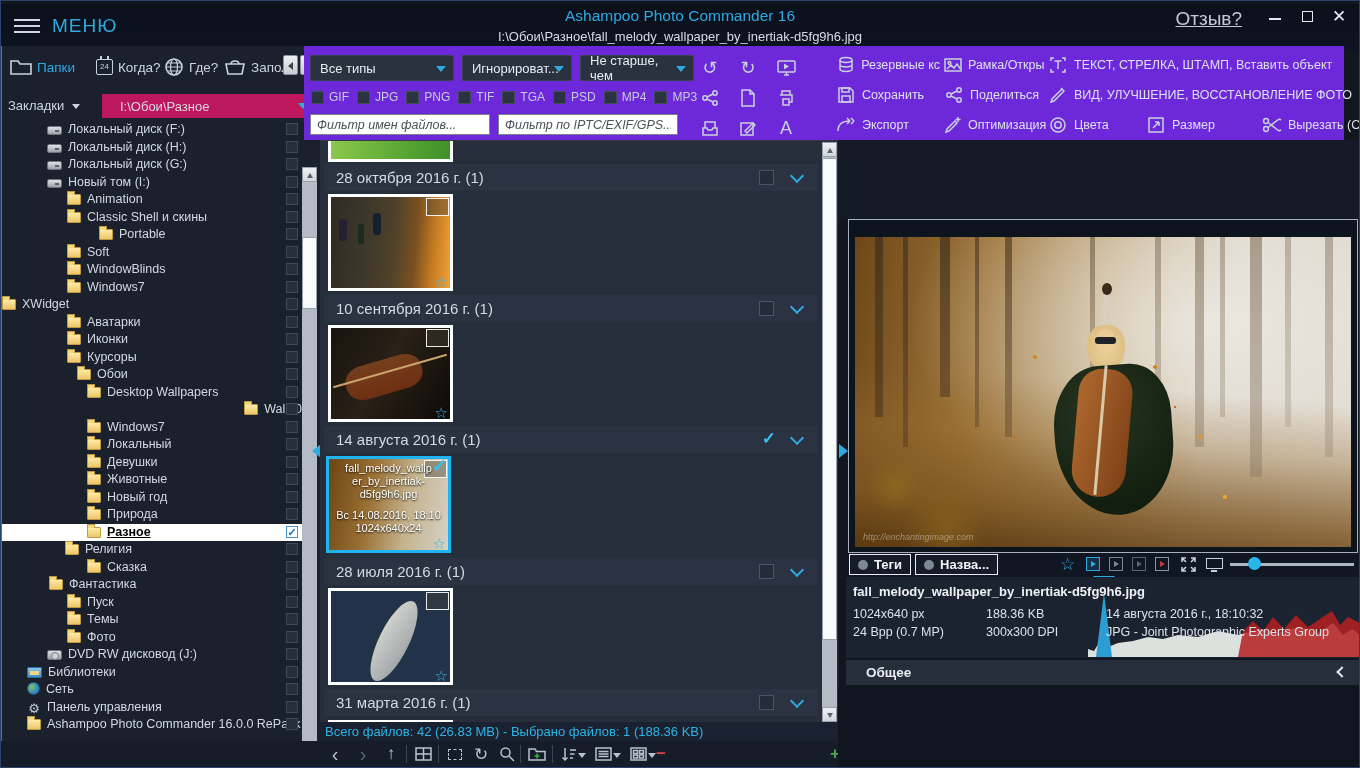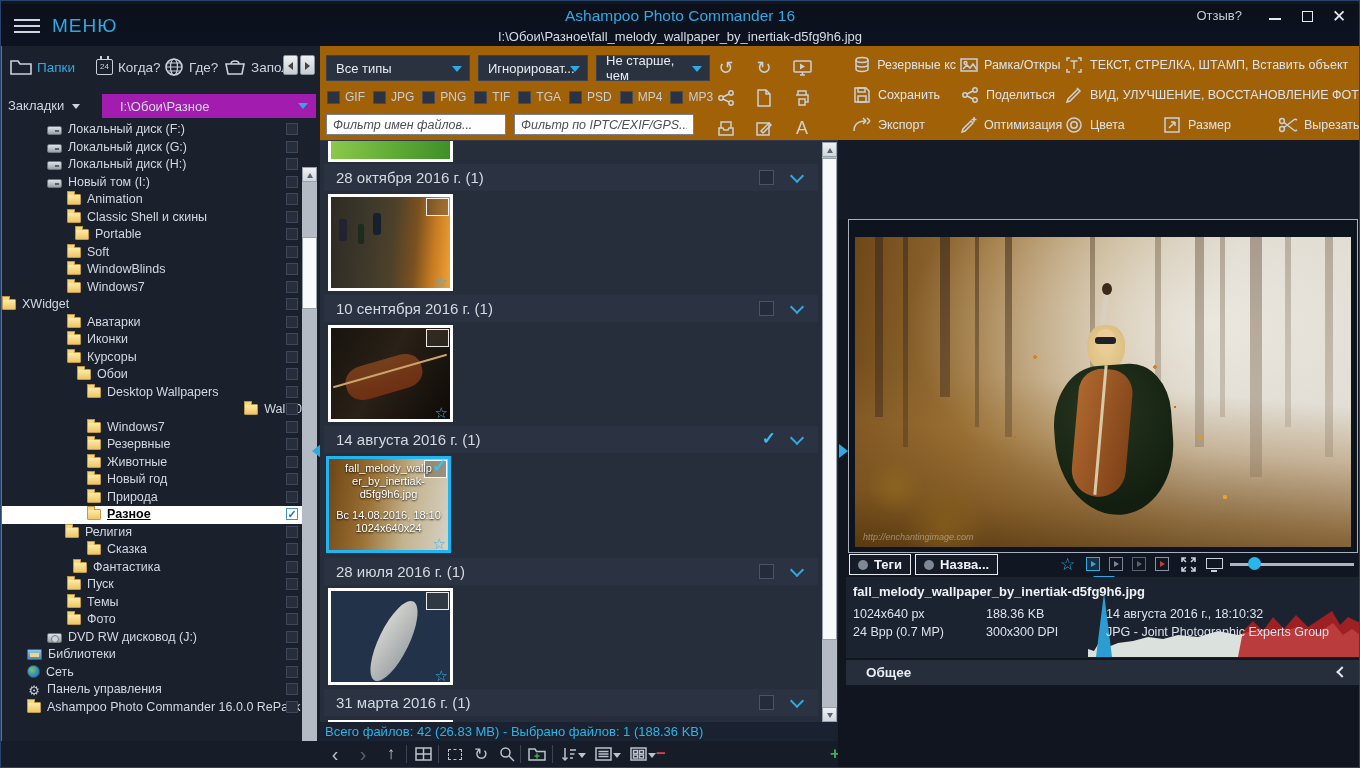--- a/index.html
+++ b/index.html
@@ -4,40 +4,40 @@
 <style>
 *{box-sizing:border-box;margin:0;padding:0}
 html,body{width:1360px;height:768px;overflow:hidden}
 body{font-family:"Liberation Sans",sans-serif;background:#11161f;position:relative;color:#dfe4ec}
 
 #titlebar{position:absolute;left:0;top:4px;width:1360px;height:47px;background:linear-gradient(#0b101b,#0d1321)}
 #hamburger{position:absolute;left:14px;top:15px;width:26px;height:2px;background:#cfd6e0;box-shadow:0 6px 0 #cfd6e0,0 12px 0 #cfd6e0}
 #menu-label{position:absolute;left:52px;top:11px;font-size:19px;letter-spacing:1px;color:#2fa9e2}
 #app-title{position:absolute;left:0;right:0;top:3px;text-align:center;font-size:15.5px;color:#2fa9e2}
 #file-path{position:absolute;left:0;right:0;top:25px;text-align:center;font-size:13px;color:#d7dce4}
-#feedback{position:absolute;right:118px;top:4px;font-size:13px;color:#c3cad4;}
+#feedback{position:absolute;right:118px;top:4px;font-size:19px;color:#c3cad4;text-decoration:underline}
 .winbtn{position:absolute;top:4px;width:18px;height:18px;color:#e5eaf1;font-size:15px;line-height:18px;text-align:center}
 #btn-min{right:76px}#btn-max{right:44px}#btn-close{right:12px;font-size:17px}
 #btn-max span{display:inline-block;width:11px;height:11px;border:1.6px solid #e5eaf1;margin-top:3px}
 #btn-min span{display:inline-block;width:12px;height:2px;background:#e5eaf1;margin-bottom:2px}
 
 #leftpanel{position:absolute;left:0;top:46px;width:320px;height:722px;background:#1a212d;border-left:2px solid #3a78ae}
 .ltab{position:absolute;top:8px;height:26px;display:flex;align-items:center;gap:5px;font-size:13.5px;color:#cdd4de}
 .ltab.active{color:#2fa9e2}
 .tabarrow{position:absolute;top:9px;width:15px;height:20px;background:linear-gradient(#eef1f4,#c7cdd4);border:1px solid #8a929c;border-radius:2px}
 .tabarrow i{position:absolute;left:4px;top:6px;width:0;height:0;border-top:4px solid transparent;border-bottom:4px solid transparent}
 #tab-arrow-left i{border-right:5px solid #444}
 #tab-arrow-right i{border-left:5px solid #444}
 .cal{width:17px;height:16px;border:1.6px solid #c9d1dc;border-radius:2px;font-size:8px;font-weight:normal;color:#c9d1dc;text-align:center;line-height:14px;position:relative}
 .cal::before,.cal::after{content:"";position:absolute;top:-4px;width:2px;height:4px;background:#c9d1dc}
 .cal::before{left:3px}.cal::after{right:3px}
 #bookmarks-row{position:absolute;left:0;top:46px;width:320px;height:28px}
 #bookmarks-label{position:absolute;left:6px;top:6px;font-size:13px;color:#cdd4de}
 #bookmarks-caret{position:absolute;left:70px;top:12px;width:0;height:0;border-left:4px solid transparent;border-right:4px solid transparent;border-top:5px solid #cdd4de}
-#path-combo{position:absolute;left:100px;top:2px;width:214px;height:24px;background:#a21caf;display:flex;align-items:center;padding-left:18px;font-size:13px;color:#d6dbe3}
+#path-combo{position:absolute;left:100px;top:2px;width:214px;height:24px;background:#be185d;display:flex;align-items:center;padding-left:18px;font-size:13px;color:#d6dbe3}
 #path-combo .caret{position:absolute;right:8px;top:9px;width:0;height:0;border-left:5px solid transparent;border-right:5px solid transparent;border-top:6px solid #2fa9e2}
 #foldertree{position:absolute;left:0;top:75px;width:300px;height:632px;overflow:hidden;font-size:12.5px;color:#d2d8e0}
 .trow{position:relative;height:17.5px;line-height:17.5px;white-space:nowrap}
 .trow.sel{background:#fff;color:#000;font-weight:bold}
 .trow.sel .tlabel{text-decoration:underline}
 .ticon{display:inline-block;vertical-align:-2px;margin-right:6px}
 .icon-drive{width:15px;height:9px;border-radius:2px;background:linear-gradient(#dfe3e7,#9aa1a8);border:1px solid #6d747c;position:relative}
 .icon-drive::after{content:"";position:absolute;right:2px;top:3px;width:4px;height:2px;background:#596068}
 .icon-dvd{width:15px;height:10px;border-radius:2px;background:linear-gradient(#dfe3e7,#9aa1a8);border:1px solid #6d747c;position:relative}
 .icon-dvd::after{content:"";position:absolute;left:3px;top:1px;width:6px;height:6px;border-radius:50%;background:#cdd3d9;border:1px solid #777e86}
@@ -54,21 +54,21 @@
 .sb-btn{position:absolute;background:linear-gradient(#eef1f4,#d2d7dd);border:1px solid #98a0aa}
 .sb-btn i{position:absolute;left:4px;top:5px;width:0;height:0}
 .sb-thumb{position:absolute;background:#f7f9fb;border:1px solid #98a0aa}
 .tri-up{border-left:3.5px solid transparent;border-right:3.5px solid transparent;border-bottom:5px solid #5a626e}
 .tri-dn{border-left:3.5px solid transparent;border-right:3.5px solid transparent;border-top:5px solid #5a626e}
 
 .split-arrow{position:absolute;width:0;height:0}
 #split-left{left:312px;top:444px;border-top:7px solid transparent;border-bottom:7px solid transparent;border-right:9px solid #2fa9e2}
 #split-right{left:839px;top:444px;border-top:7px solid transparent;border-bottom:7px solid transparent;border-left:9px solid #2fa9e2}
 
-#topstrip{position:absolute;left:320px;top:46px;width:1040px;height:94px;background:#a16207}
+#topstrip{position:absolute;left:304px;top:46px;width:1040px;height:94px;background:#6d28d9}
 .dd{position:absolute;height:26px;background:#2a3240;border:1px solid #3a4352;color:#e8ecf2;font-size:13px;display:flex;align-items:center;padding:0 24px 0 9px}
 .dd .caret{position:absolute;right:7px;top:10px;width:0;height:0;border-left:5px solid transparent;border-right:5px solid transparent;border-top:6px solid #2fa9e2}
 #dd-types{left:6px;top:9px;width:144px}
 #dd-ignore{left:158px;top:9px;width:110px}
 #dd-age{left:276px;top:9px;width:114px}
 #format-row{position:absolute;left:7px;top:44px;display:flex;align-items:center}
 .fmt{display:flex;align-items:center;margin-right:8px}
 .fbox{width:13px;height:13px;background:#2b3342;border:1px solid #434c5e;margin-right:5px}
 .fmt span.t{font-size:12px;color:#c6cdd8}
 .flt{position:absolute;height:21px;background:#fff;border:1px solid #7a828c;font-family:"Liberation Sans",sans-serif;font-style:italic;font-size:12.5px;color:#3a3f46;padding:0 6px}
@@ -241,45 +241,46 @@
     <span id="bookmarks-label">Закладки</span>
     <span id="bookmarks-caret"></span>
     <div id="path-combo">
       <span>I:\Обои\Разное</span>
       <span class="caret"></span>
     </div>
   </div>
 
   <div id="foldertree">
       <div class="trow" style="padding-left: 45px;"><span class="ticon icon-drive"></span><span class="tlabel">Локальный диск (F:)</span><span class="tcheck"></span></div>
+      <div class="trow" style="padding-left: 45px;"><span class="ticon icon-drive"></span><span class="tlabel">Локальный диск (H:)</span><span class="tcheck"></span></div>
       <div class="trow" style="padding-left: 45px;"><span class="ticon icon-drive"></span><span class="tlabel">Локальный диск (G:)</span><span class="tcheck"></span></div>
-      <div class="trow" style="padding-left: 45px;"><span class="ticon icon-drive"></span><span class="tlabel">Локальный диск (H:)</span><span class="tcheck"></span></div>
       <div class="trow" style="padding-left: 45px;"><span class="ticon icon-drive"></span><span class="tlabel">Новый том (I:)</span><span class="tcheck"></span></div>
       <div class="trow" style="padding-left: 65px;"><span class="ticon icon-folder"></span><span class="tlabel">Animation</span><span class="tcheck"></span></div>
       <div class="trow" style="padding-left: 65px;"><span class="ticon icon-folder"></span><span class="tlabel">Classic Shell и скины</span><span class="tcheck"></span></div>
-      <div class="trow" style="padding-left: 65px; margin-left: 8px;"><span class="ticon icon-folder"></span><span class="tlabel">Portable</span><span class="tcheck"></span></div>
+      <div class="trow" style="padding-left: 97px;"><span class="ticon icon-folder"></span><span class="tlabel">Portable</span><span class="tcheck"></span></div>
       <div class="trow" style="padding-left: 65px;"><span class="ticon icon-folder"></span><span class="tlabel">Soft</span><span class="tcheck"></span></div>
       <div class="trow" style="padding-left: 65px;"><span class="ticon icon-folder"></span><span class="tlabel">WindowBlinds</span><span class="tcheck"></span></div>
       <div class="trow" style="padding-left: 65px;"><span class="ticon icon-folder"></span><span class="tlabel">Windows7</span><span class="tcheck"></span></div>
       <div class="trow" style=""><span class="ticon icon-folder"></span><span class="tlabel">XWidget</span><span class="tcheck"></span></div>
       <div class="trow" style="padding-left: 65px;"><span class="ticon icon-folder"></span><span class="tlabel">Аватарки</span><span class="tcheck"></span></div>
       <div class="trow" style="padding-left: 65px;"><span class="ticon icon-folder"></span><span class="tlabel">Иконки</span><span class="tcheck"></span></div>
       <div class="trow" style="padding-left: 65px;"><span class="ticon icon-folder"></span><span class="tlabel">Курсоры</span><span class="tcheck"></span></div>
       <div class="trow" style="padding-left: 75px;"><span class="ticon icon-folder"></span><span class="tlabel">Обои</span><span class="tcheck"></span></div>
       <div class="trow" style="padding-left: 85px;"><span class="ticon icon-folder"></span><span class="tlabel">Desktop Wallpapers</span><span class="tcheck"></span></div>
       <div class="trow" style="padding-left: 85px; text-align: right;"><span class="ticon icon-folder"></span><span class="tlabel">Wall10</span><span class="tcheck"></span></div>
       <div class="trow" style="padding-left: 85px;"><span class="ticon icon-folder"></span><span class="tlabel">Windows7</span><span class="tcheck"></span></div>
-      <div class="trow" style="padding-left: 85px;"><span class="ticon icon-folder"></span><span class="tlabel">Резервные</span><span class="tcheck"></span></div>
+      <div class="trow" style="padding-left: 85px;"><span class="ticon icon-folder"></span><span class="tlabel">Локальный</span><span class="tcheck"></span></div>
+      <div class="trow" style="padding-left: 85px;"><span class="ticon icon-folder"></span><span class="tlabel">Девушки</span><span class="tcheck"></span></div>
       <div class="trow" style="padding-left: 85px;"><span class="ticon icon-folder"></span><span class="tlabel">Животные</span><span class="tcheck"></span></div>
       <div class="trow" style="padding-left: 85px;"><span class="ticon icon-folder"></span><span class="tlabel">Новый год</span><span class="tcheck"></span></div>
       <div class="trow" style="padding-left: 85px;"><span class="ticon icon-folder"></span><span class="tlabel">Природа</span><span class="tcheck"></span></div>
       <div class="trow sel" style="padding-left: 85px;"><span class="ticon icon-folder"></span><span class="tlabel">Разное</span><span class="tcheck on">✓</span></div>
       <div class="trow" style="padding-left: 63px;"><span class="ticon icon-folder"></span><span class="tlabel">Религия</span><span class="tcheck"></span></div>
       <div class="trow" style="padding-left: 85px;"><span class="ticon icon-folder"></span><span class="tlabel">Сказка</span><span class="tcheck"></span></div>
-      <div class="trow" style="padding-left: 71px;"><span class="ticon icon-folder"></span><span class="tlabel">Фантастика</span><span class="tcheck"></span></div>
+      <div class="trow" style="padding-left: 47px;"><span class="ticon icon-folder"></span><span class="tlabel">Фантастика</span><span class="tcheck"></span></div>
       <div class="trow" style="padding-left: 65px;"><span class="ticon icon-folder"></span><span class="tlabel">Пуск</span><span class="tcheck"></span></div>
       <div class="trow" style="padding-left: 65px;"><span class="ticon icon-folder"></span><span class="tlabel">Темы</span><span class="tcheck"></span></div>
       <div class="trow" style="padding-left: 65px;"><span class="ticon icon-folder"></span><span class="tlabel">Фото</span><span class="tcheck"></span></div>
       <div class="trow" style="padding-left: 45px;"><span class="ticon icon-dvd"></span><span class="tlabel">DVD RW дисковод (J:)</span><span class="tcheck"></span></div>
       <div class="trow" style="padding-left: 25px;"><span class="ticon icon-library"></span><span class="tlabel">Библиотеки</span><span class="tcheck"></span></div>
       <div class="trow" style="padding-left: 25px;"><span class="ticon icon-network"></span><span class="tlabel">Сеть</span><span class="tcheck"></span></div>
       <div class="trow" style="padding-left: 25px;"><span class="ticon icon-control">⚙</span><span class="tlabel">Панель управления</span><span class="tcheck"></span></div>
       <div class="trow" style="padding-left: 25px;"><span class="ticon icon-folder"></span><span class="tlabel">Ashampoo Photo Commander 16.0.0 RePack</span><span class="tcheck"></span></div>
     </div>
 

